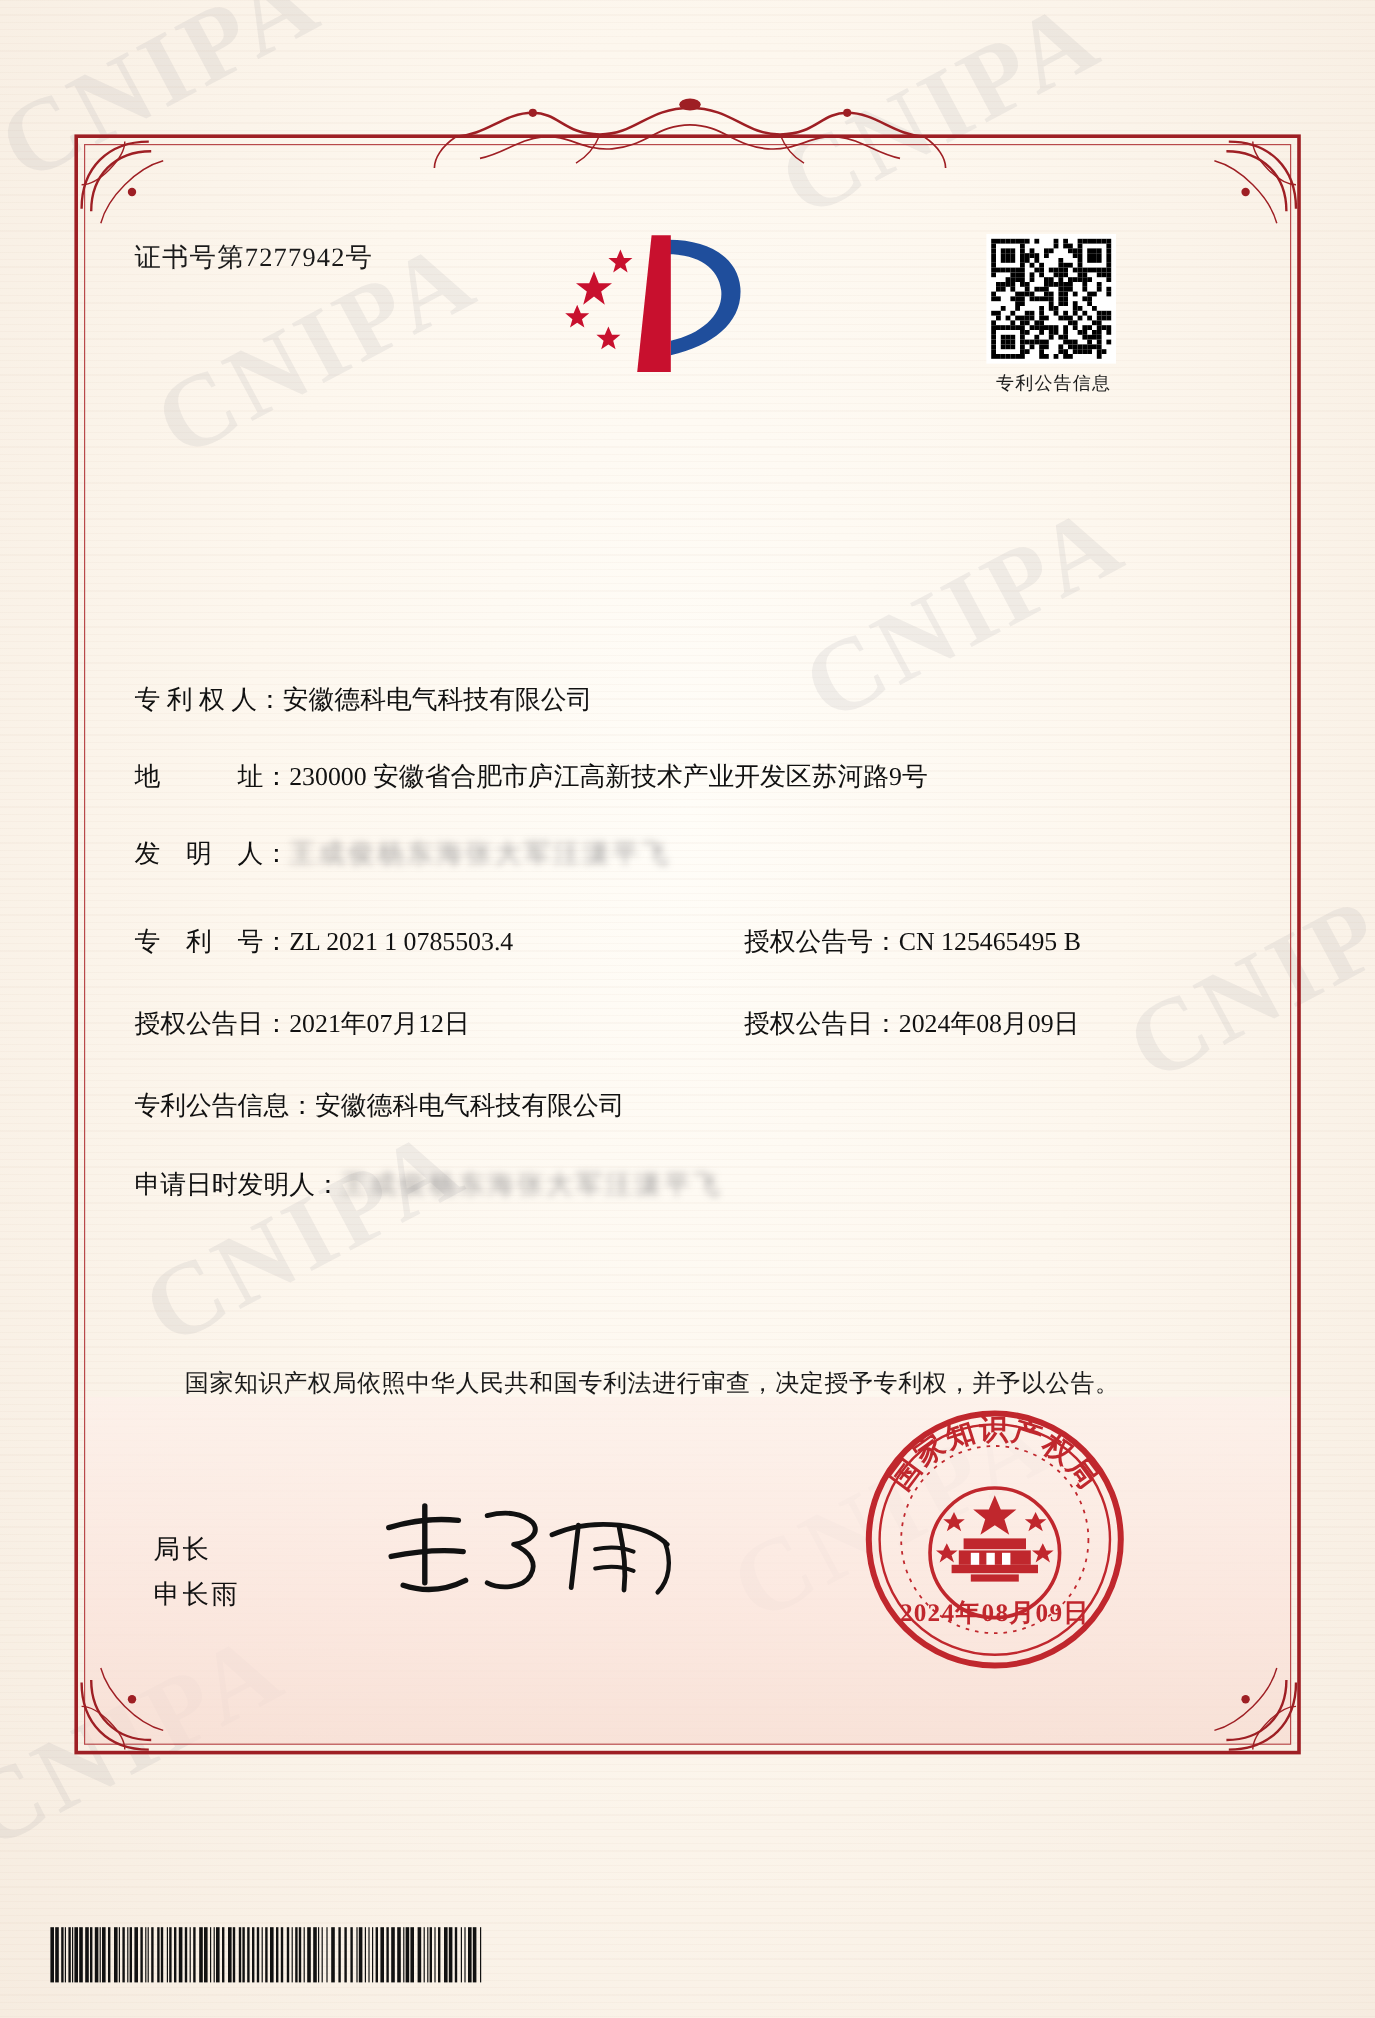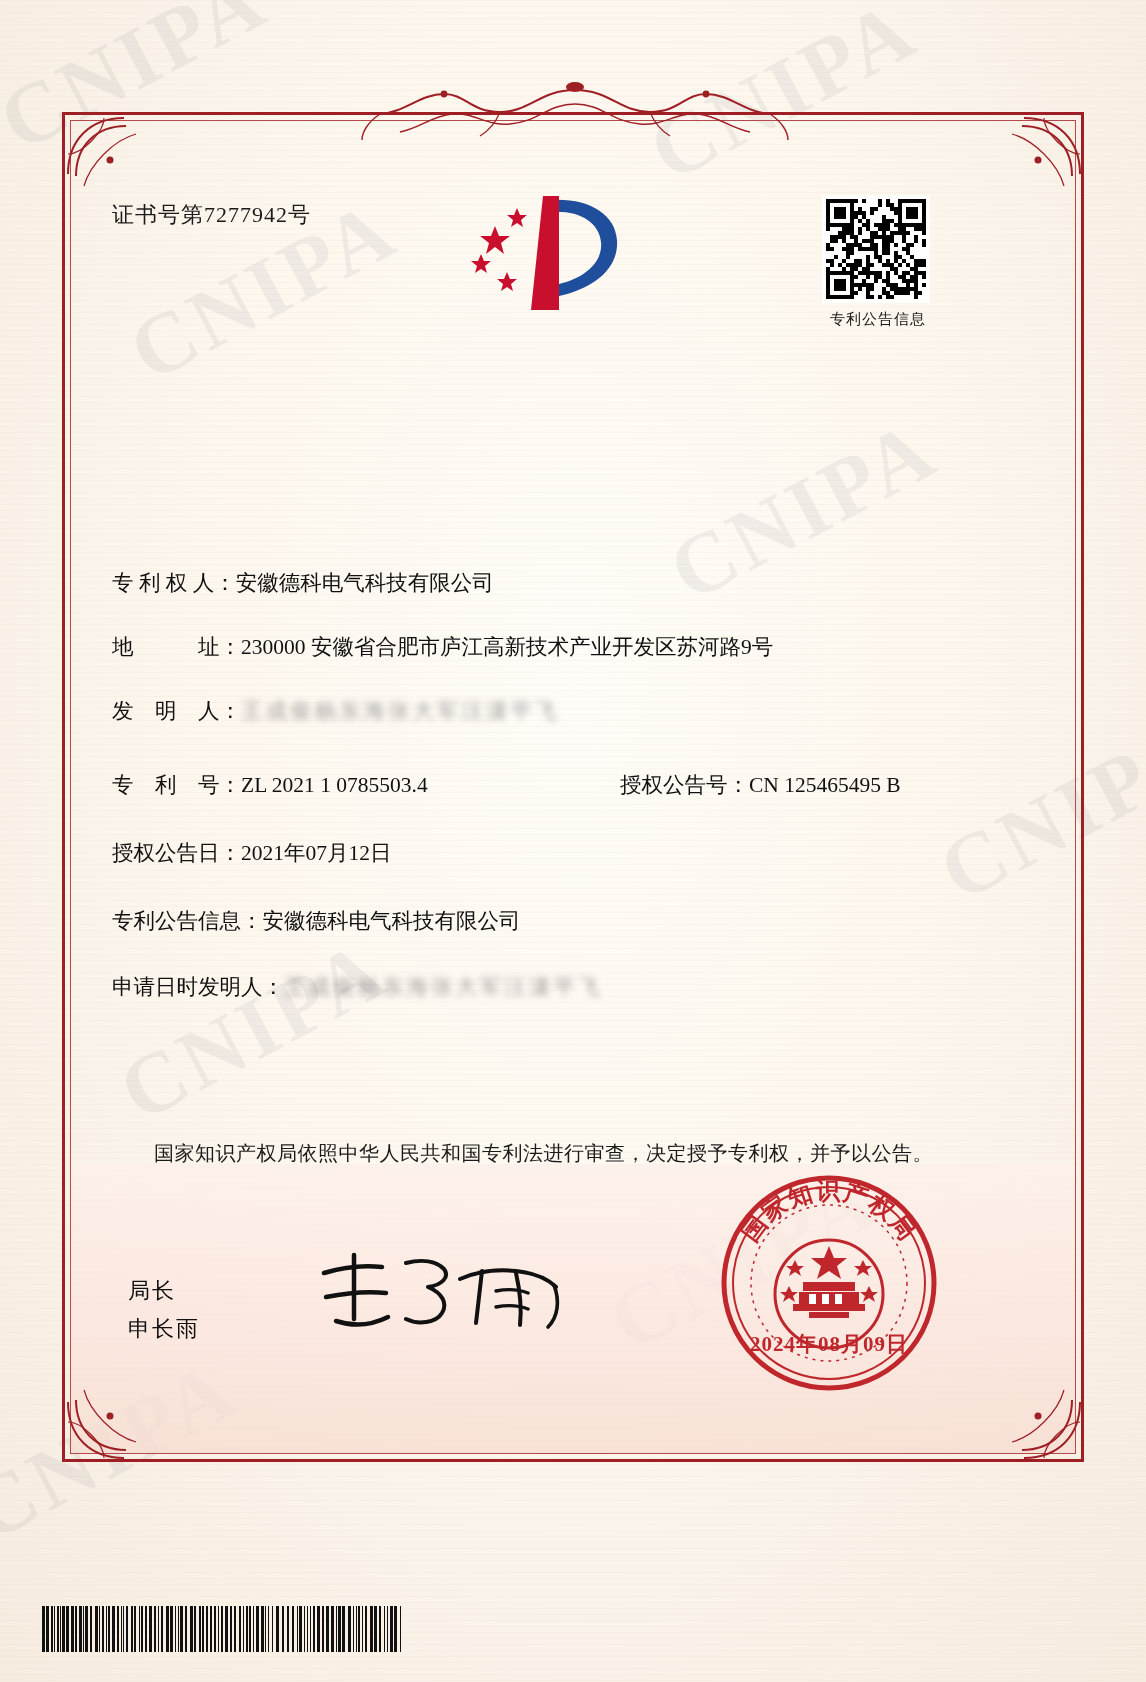--- a/index.html
+++ b/index.html
@@ -976,20 +976,23 @@
   <div class="field" style="left:112px; top:770px;">
     <span class="flabel">专　利　号：</span><span class="fval">ZL 2021 1 0785503.4</span>
   </div>
   <div class="field" style="left:620px; top:770px;">
     <span class="flabel">授权公告号：</span><span class="fval">CN 125465495 B</span>
   </div>
 
   <div class="field" style="left:112px; top:838px;">
     <span class="flabel">授权公告日：</span><span class="fval">2021年07月12日</span>
   </div>
+  <div class="field" style="left:620px; top:838px;">
+    <span class="flabel">授权公告日：</span><span class="fval">2024年08月09日</span>
+  </div>
 
   <div class="field" style="left:112px; top:906px;">
     <span class="flabel">专利公告信息：</span><span class="fval">安徽德科电气科技有限公司</span>
   </div>
 
   <div class="field" style="left:112px; top:972px;">
     <span class="flabel">申请日时发明人：</span><span class="redact">王成俊杨东海张大军汪潇平飞</span>
   </div>
 
   <div id="para">

